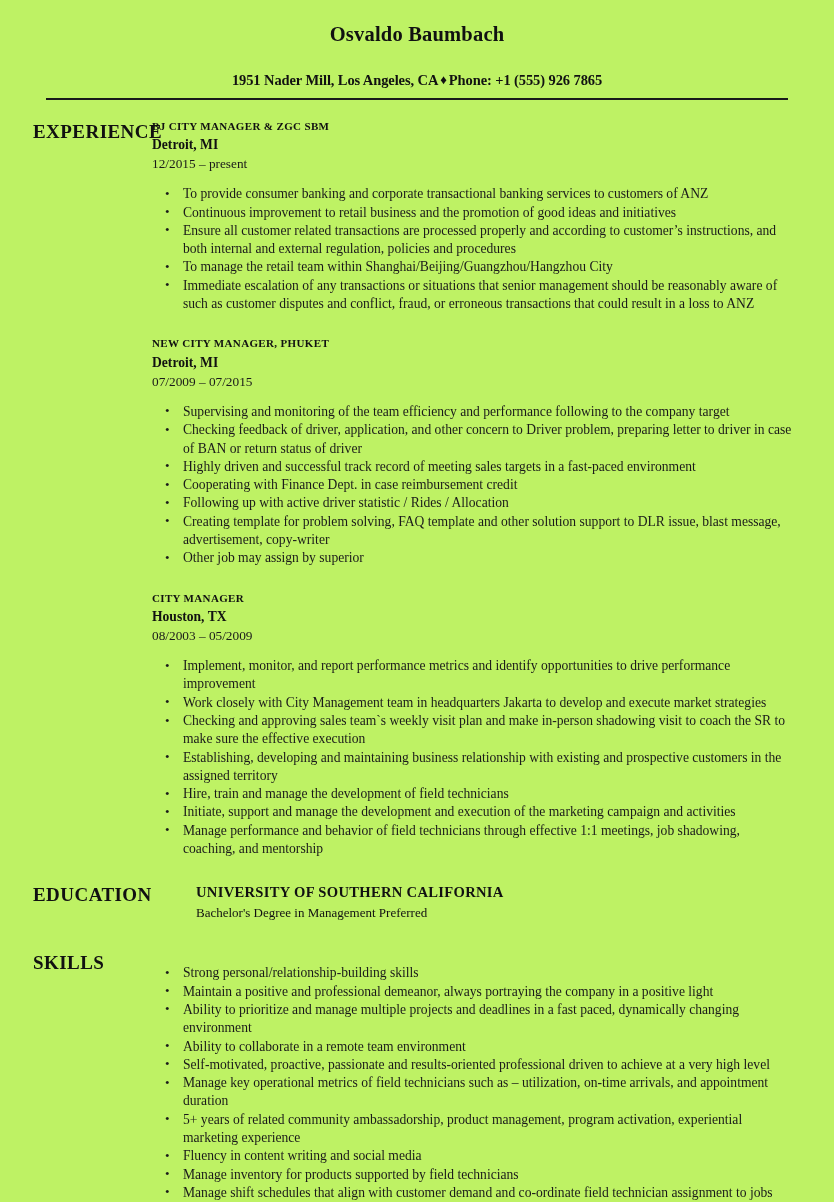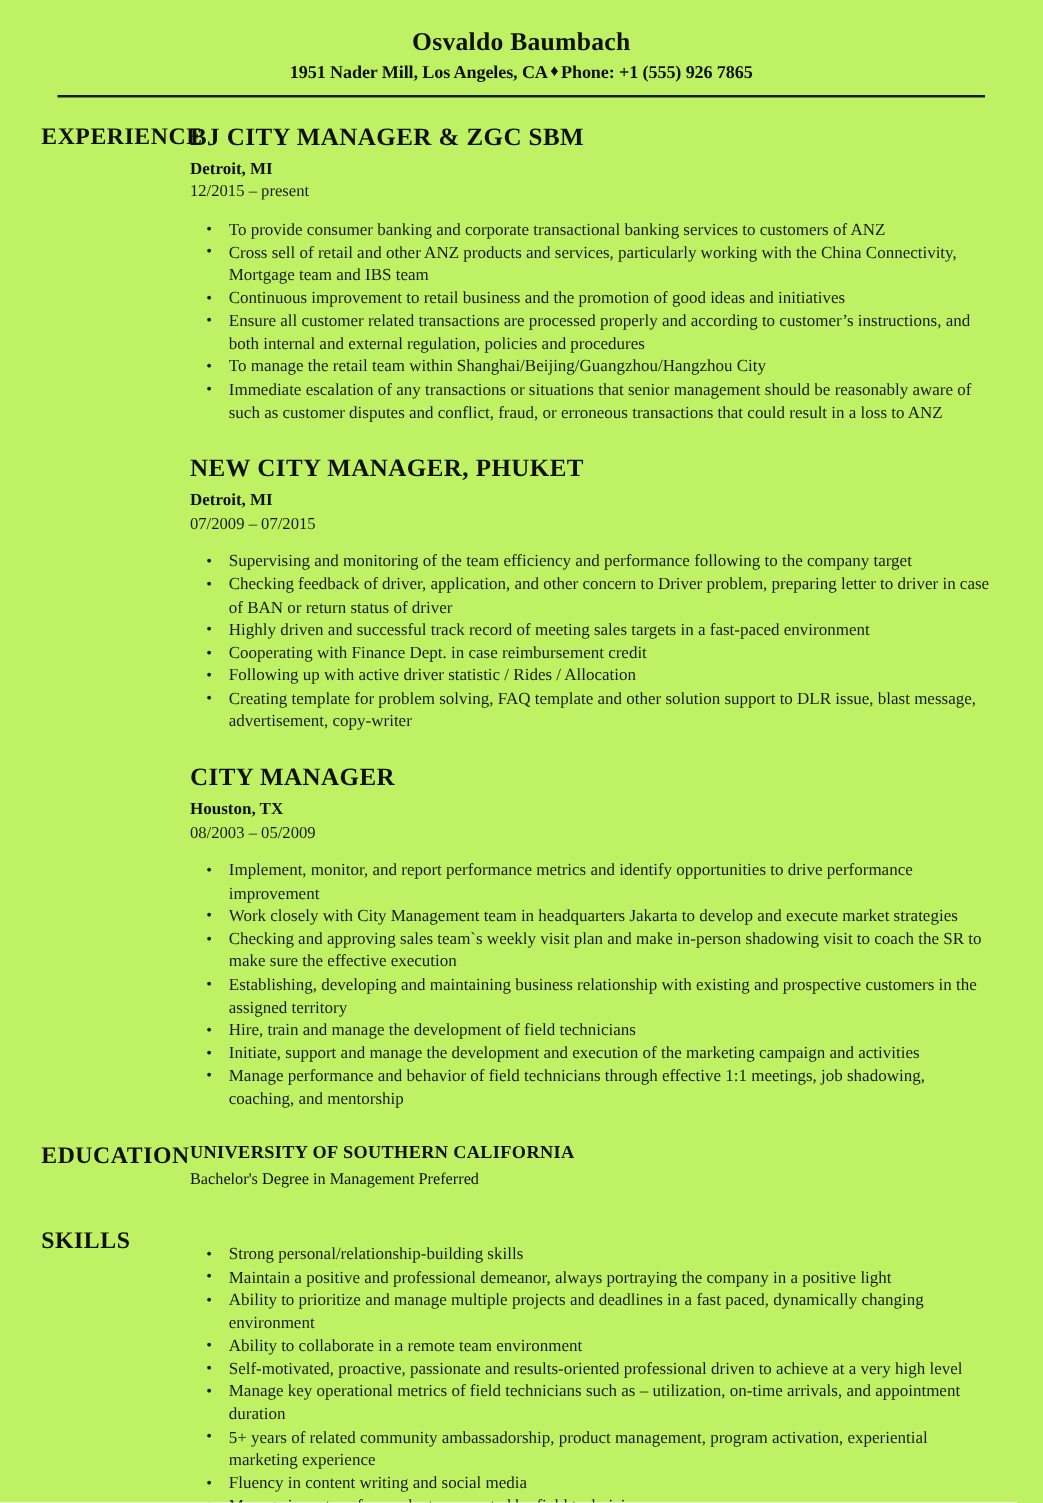--- a/index.html
+++ b/index.html
@@ -32,21 +32,21 @@
   .cand-name {
     font-size: 20.5px;
     font-weight: bold;
     letter-spacing: 0.2px;
     line-height: 1.2;
     color: #111;
   }
   .cand-contact {
     font-size: 14.5px;
     font-weight: bold;
-    margin-top: 2px;
+    margin-top: 25px;
     color: #111;
     letter-spacing: -0.1px;
   }
   .diamond {
     font-size: 13px;
     vertical-align: 1px;
     padding: 0 2px;
   }
   .rule {
     margin: 9px auto 0 auto;
@@ -71,29 +71,29 @@
     color: #111;
     padding-top: 1px;
     white-space: nowrap;
   }
   .section-body {
     flex: 1 1 auto;
     min-width: 0;
   }
 
   .sec-experience { margin-top: 20px; }
-  .sec-education  { margin-top: 25px; }
+  .sec-education  { margin-top: 25px; gap: 44px; }
   .sec-skills     { margin-top: 30px; }
 
   
   .job { margin-bottom: 0; }
   .job + .job { margin-top: 24px; }
 
   .job-title {
-    font-size: 20px;
+    font-size: 11px;
     font-weight: bold;
     letter-spacing: 0.35px;
     line-height: 1.25;
     color: #111;
   }
   .job-location {
     font-size: 13.6px;
     font-weight: bold;
     line-height: 1.3;
     margin-top: 3px;
@@ -167,39 +167,39 @@
   <div class="section sec-experience">
     <div class="section-label">EXPERIENCE</div>
     <div class="section-body">
 
       <div class="job">
         <div class="job-title">BJ CITY MANAGER &amp; ZGC SBM</div>
         <div class="job-location">Detroit, MI</div>
         <div class="job-dates">12/2015 – present</div>
         <ul class="bullets">
           <li>To provide consumer banking and corporate transactional banking services to customers of ANZ</li>
-          <li>Cross sell of retail and other ANZ products and services, particularly working with the China Connectivity, Mortgage team and IBS team</li>
           <li>Continuous improvement to retail business and the promotion of good ideas and initiatives</li>
           <li>Ensure all customer related transactions are processed properly and according to customer’s instructions, and both internal and external regulation, policies and procedures</li>
           <li>To manage the retail team within Shanghai/Beijing/Guangzhou/Hangzhou City</li>
           <li>Immediate escalation of any transactions or situations that senior management should be reasonably aware of such as customer disputes and conflict, fraud, or erroneous transactions that could result in a loss to ANZ</li>
         </ul>
       </div>
 
       <div class="job">
         <div class="job-title">NEW CITY MANAGER, PHUKET</div>
         <div class="job-location">Detroit, MI</div>
         <div class="job-dates">07/2009 – 07/2015</div>
         <ul class="bullets">
           <li>Supervising and monitoring of the team efficiency and performance following to the company target</li>
           <li>Checking feedback of driver, application, and other concern to Driver problem, preparing letter to driver in case of BAN or return status of driver</li>
           <li>Highly driven and successful track record of meeting sales targets in a fast-paced environment</li>
           <li>Cooperating with Finance Dept. in case reimbursement credit</li>
           <li>Following up with active driver statistic / Rides / Allocation</li>
           <li>Creating template for problem solving, FAQ template and other solution support to DLR issue, blast message, advertisement, copy-writer</li>
+          <li>Other job may assign by superior</li>
         </ul>
       </div>
 
       <div class="job">
         <div class="job-title">CITY MANAGER</div>
         <div class="job-location">Houston, TX</div>
         <div class="job-dates">08/2003 – 05/2009</div>
         <ul class="bullets">
           <li>Implement, monitor, and report performance metrics and identify opportunities to drive performance improvement</li>
           <li>Work closely with City Management team in headquarters Jakarta to develop and execute market strategies</li>

